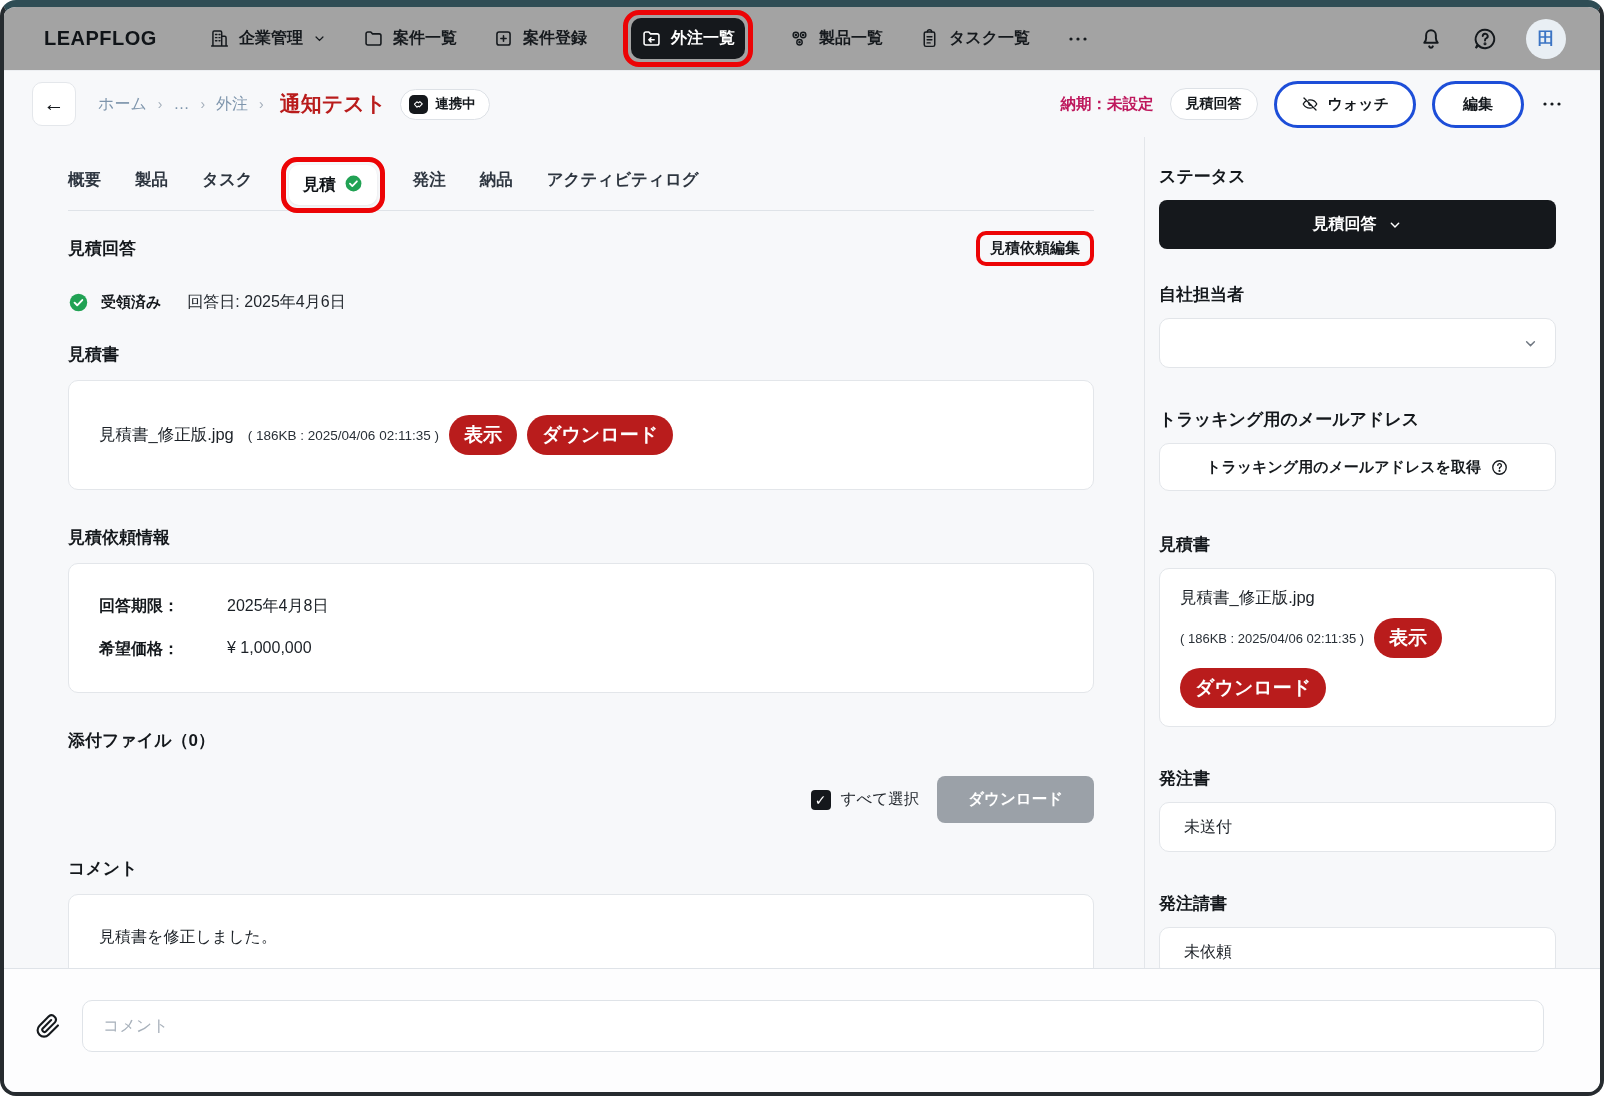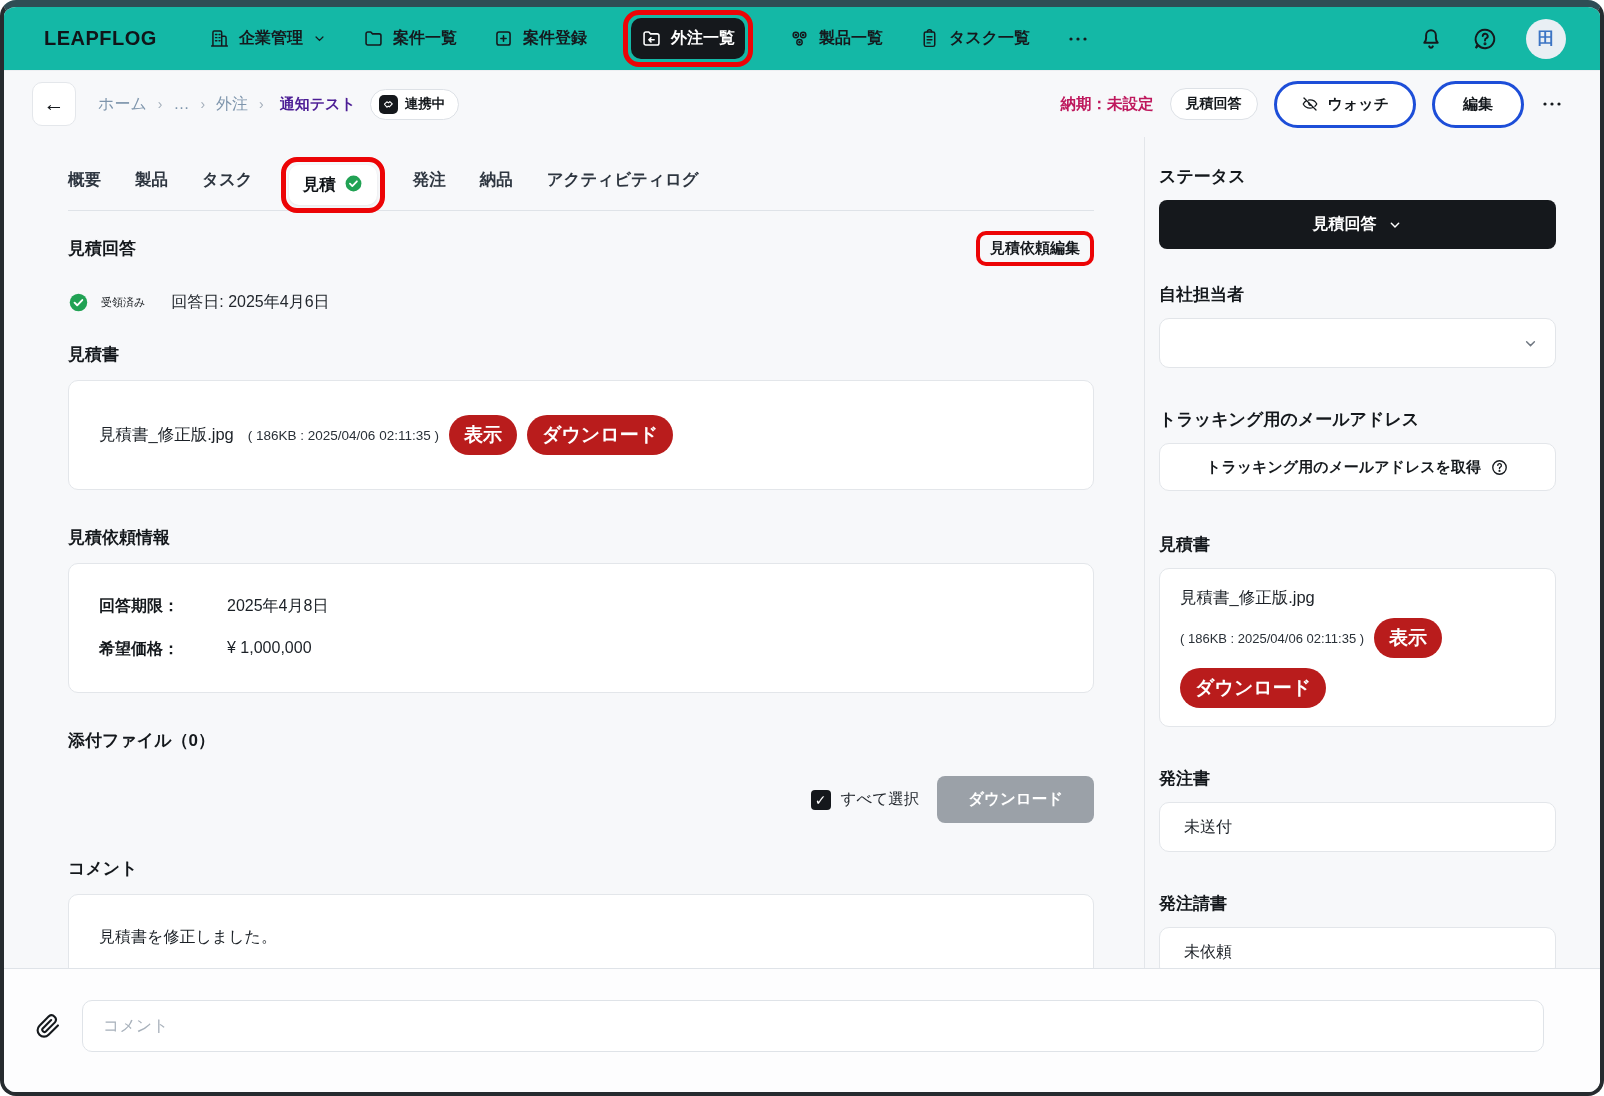--- a/index.html
+++ b/index.html
@@ -13,21 +13,21 @@
     border: 4px solid #262b2f;
     border-top: 7px solid #2f4d55;
     border-radius: 16px;
     background: #f7f8fa;
     overflow: hidden;
     display: flex; flex-direction: column;
   }
 
   
   .header {
-    height: 64px; background: #14b8a6;
+    height: 64px; background: #a3a3a3;
     display: flex; align-items: center;
     padding: 0 34px 0 40px;
     border-bottom: 1px solid #edeff2;
     flex-shrink: 0; position: relative; z-index: 5;
   }
   .brand { font-size: 20px; font-weight: 800; letter-spacing: .5px; color: #101418; }
   .nav { display: flex; align-items: center; gap: 36px; margin-left: 52px; }
   .nav-item {
     display: flex; align-items: center; gap: 9px;
     font-size: 16px; font-weight: 700; color: #15191d; cursor: pointer; white-space: nowrap;
@@ -59,21 +59,21 @@
   }
   .back-btn {
     width: 44px; height: 44px; background: #fff;
     border: 1px solid #e4e7eb; border-radius: 10px;
     display: flex; align-items: center; justify-content: center;
     font-size: 21px; color: #15191d; cursor: pointer; flex-shrink: 0;
   }
   .crumbs { display: flex; align-items: center; gap: 11px; font-size: 16px; color: #7e95ac; margin-left: 8px; }
   .crumb-link { cursor: pointer; }
   .crumb-sep { color: #a3aeba; font-size: 14px; }
-  .page-title { font-size: 15px; font-weight: 800; color: #4c1d95; margin-left: 2px; }
+  .page-title { font-size: 21px; font-weight: 800; color: #b91c1c; margin-left: 2px; }
   .link-badge {
     display: flex; align-items: center; gap: 7px;
     background: #fff; border: 1px solid #dde1e6; border-radius: 999px;
     padding: 5px 13px 5px 8px; font-size: 13.5px; font-weight: 700; color: #15191d;
   }
   .link-badge .hs {
     width: 19px; height: 19px; background: #15181c; border-radius: 5px;
     display: flex; align-items: center; justify-content: center;
   }
   .link-badge .hs svg { width: 13px; height: 13px; }
@@ -111,21 +111,21 @@
     box-shadow: 0 1px 3px rgba(20,25,30,.08);
   }
   .check-ico { width: 19px; height: 19px; display: flex; }
   .check-ico svg { width: 100%; height: 100%; }
 
   
   .sec-head { display: flex; align-items: center; justify-content: space-between; margin-top: 14px; }
   .sec-title { font-size: 17px; font-weight: 800; color: #14181c; }
   .edit-link { font-size: 15px; font-weight: 700; color: #15191d; cursor: pointer; padding: 2px 6px; }
   .status-row { display: flex; align-items: center; gap: 12px; margin-top: 26px; }
-  .status-row .label { font-size: 11px; font-weight: 400; color: #14181c; }
+  .status-row .label { font-size: 15px; font-weight: 700; color: #14181c; }
   .status-row .date { font-size: 16px; color: #23282e; margin-left: 14px; }
 
   .card {
     background: #fff; border: 1px solid #e3e6ea; border-radius: 10px;
   }
   .file-card { margin-top: 14px; padding: 34px 30px; display: flex; align-items: center; gap: 10px; }
   .file-name { font-size: 16.5px; color: #1b2026; }
   .file-meta { font-size: 13.5px; color: #2a3138; margin-left: 4px; }
   .pill-dark {
     background: #b91c1c; color: #fff; border-radius: 999px;

